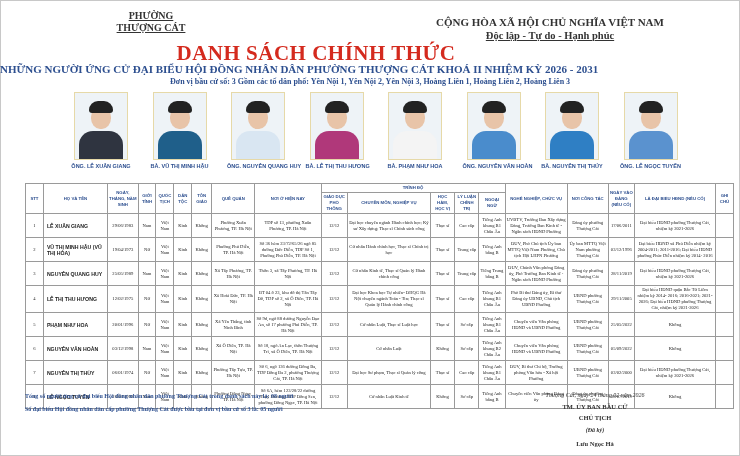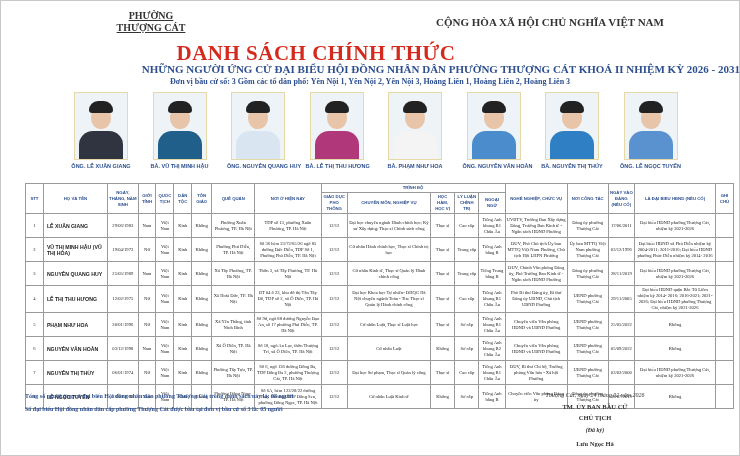--- a/index.html
+++ b/index.html
@@ -4,21 +4,21 @@
 <style>
   html, body { margin:0; padding:0; }
   body { width:740px; height:456px; background:#fff; position:relative; overflow:hidden; font-family:"Liberation Serif", serif; color:#222; }
   .frame { position:absolute; left:0; top:0; width:738px; height:454px; border:1px solid #c8c8c8; }
   .left-head { position:absolute; left:70px; top:10px; width:120px; text-align:center; font-weight:bold; font-size:10px; line-height:12px; color:#333; }
   .left-head .u { text-decoration:underline;margin-left:42px; }
   .right-head { position:absolute; left:430px; top:16px; width:240px; text-align:center; font-weight:bold; color:#333; }
   .right-head .l1 { font-size:11px; line-height:13px; }
   .right-head .l2 { font-size:10.5px; line-height:13px; text-decoration:underline; }
   .title { position:absolute; left:0; top:42px; width:632px; text-align:center; font-size:21px; font-weight:bold; color:#d42a1e; letter-spacing:0.5px; line-height:22px; }
-  .subtitle { position:absolute; left:0; top:63px; width:740px; text-align:right; font-size:11px; font-weight:bold; color:#2d4f8f; line-height:13px; }
+  .subtitle { position:absolute; left:0; top:63px; width:740px; text-align:left; font-size:11px; font-weight:bold; color:#2d4f8f; line-height:13px; }
   .unit { position:absolute; left:0; top:77px; width:740px; text-align:center; font-size:8px; font-weight:bold; color:#2d4f8f; line-height:10px; }
   .photos { position:absolute; left:70px; top:92px; width:560px; height:80px; }
   .photo { position:absolute; top:0; width:62px; }
   .photo .pic { width:52px; height:66px; margin:0 auto; border:1px solid #e6d9a8; background:#eef3f7; position:relative; overflow:hidden; }
   .photo .pic .head { position:absolute; left:16px; top:12px; width:20px; height:24px; border-radius:50% 50% 45% 45%; background:#e8c4a8; }
   .photo .pic .hair { position:absolute; left:14px; top:8px; width:24px; height:12px; border-radius:12px 12px 4px 4px; background:#222; }
   .photo .pic .body { position:absolute; left:4px; top:38px; width:44px; height:30px; border-radius:14px 14px 0 0; }
   .photo .cap { font-family:"Liberation Sans", sans-serif; font-size:5.5px; font-weight:bold; color:#2d4f8f; text-align:center; margin-top:3px; white-space:nowrap; }
   table.list { position:absolute; left:25px; top:183px; width:709px; border-collapse:collapse; font-size:4.6px; line-height:6px; }
   table.list th, table.list td { border:1px solid #9a9a9a; text-align:center; vertical-align:middle; padding:1px 1px; }
@@ -35,20 +35,21 @@
 <body>
 
 <div class="frame"></div>
 
 <div class="left-head">
   <div class="u">PHƯỜNG THƯỢNG CÁT</div>
 </div>
 
 <div class="right-head">
   <div class="l1">CỘNG HÒA XÃ HỘI CHỦ NGHĨA VIỆT NAM</div>
+  <div class="l2">Độc lập - Tự do - Hạnh phúc</div>
 </div>
 
 <div class="title">DANH SÁCH CHÍNH THỨC</div>
 <div class="subtitle">NHỮNG NGƯỜI ỨNG CỬ ĐẠI BIỂU HỘI ĐỒNG NHÂN DÂN PHƯỜNG THƯỢNG CÁT KHOÁ II NHIỆM KỲ 2026 - 2031</div>
 <div class="unit">Đơn vị bầu cử số: 3 Gồm các tổ dân phố: Yên Nội 1, Yên Nội 2, Yên Nội 3, Hoàng Liên 1, Hoàng Liên 2, Hoàng Liên 3</div>
 
 <div class="photos" id="photos">
     <div class="photo" style="left: 0px;">
       <div class="pic">
         <div class="body" style="background:#2f3440"></div>

